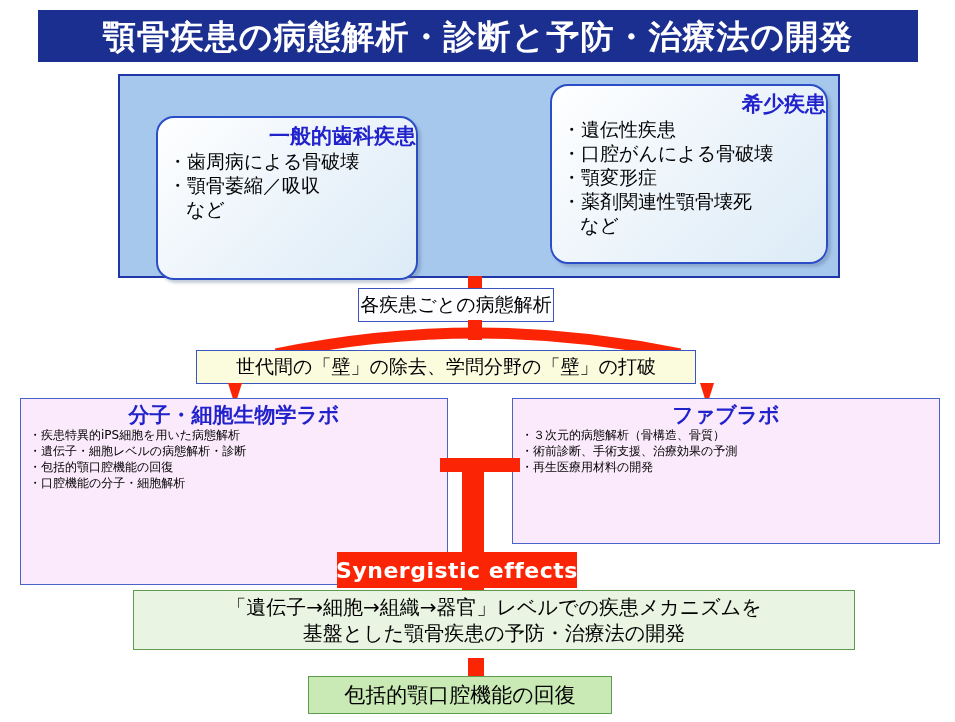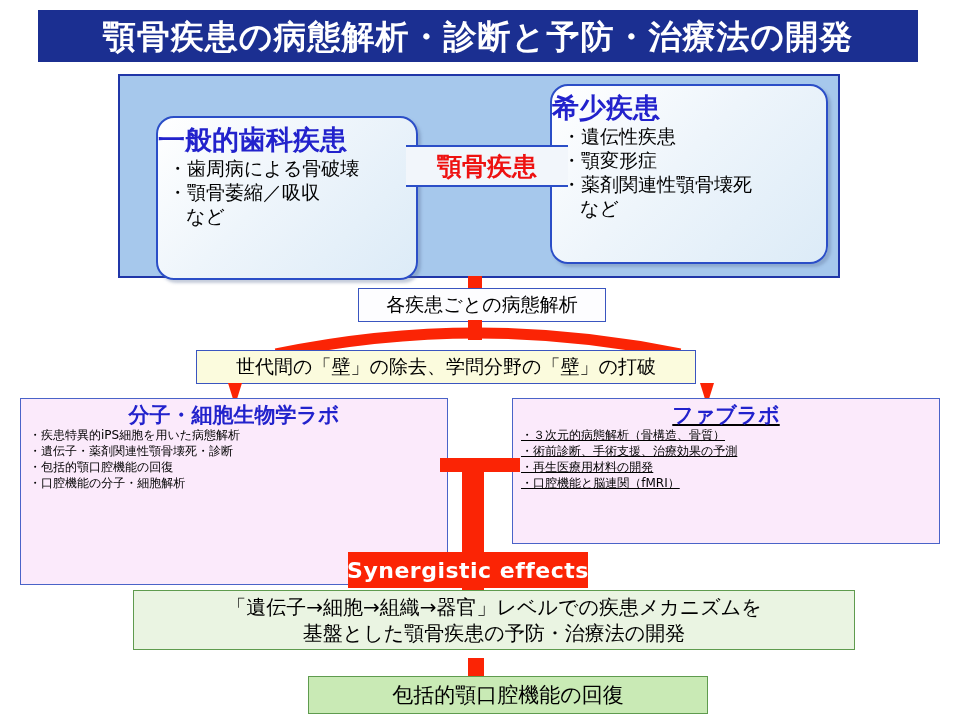--- a/index.html
+++ b/index.html
@@ -58,23 +58,23 @@
   
   .round-box {
     position: absolute;
     background: linear-gradient(135deg, #ffffff 0%, #eef5fb 45%, #dcebf7 100%);
     border: 2px solid #2b4ec7;
     border-radius: 18px;
     box-sizing: border-box;
     box-shadow: 3px 3px 3px rgba(90,110,150,0.35);
   }
   .rb-title {
-    text-align: left;
+    text-align: right;
     color: #2222cc;
-    font-size: 27px;
+    font-size: 21px;
     font-weight: bold;
     line-height: 1.15;
     margin: 6px 0 2px 0;
   }
   .rb-list {
     margin: 0;
     padding: 0 6px 0 10px;
     list-style: none;
   }
   .rb-list li {
@@ -119,21 +119,21 @@
     box-sizing: border-box;
     display: flex;
     align-items: center;
     justify-content: center;
     text-align: center;
   }
 
   #box-analysis {
     left: 358px;
     top: 288px;
-    width: 248px;
+    width: 196px;
     height: 34px;
     background: #fdfdff;
     border: 1px solid #3a55c0;
   }
   #box-analysis span {
     font-size: 19px;
     color: #000;
     white-space: nowrap;
   }
 
@@ -152,21 +152,21 @@
   }
 
   
   .pink-box {
     position: absolute;
     background: #fbeafb;
     border: 1px solid #4a63c8;
     box-sizing: border-box;
   }
   #box-lab-molecular { left: 20px; top: 398px; width: 428px; height: 187px; }
-  #box-lab-fab       { left: 512px; top: 398px; width: 428px; height: 146px; text-decoration: underline; }
+  #box-lab-fab       { left: 512px; top: 398px; width: 428px; height: 146px; }
 
   .pb-title {
     text-align: center;
     color: #2222cc;
     font-size: 21px;
     font-weight: bold;
     line-height: 1.1;
     margin: 5px 0 1px 0;
   }
   .pb-list {
@@ -177,21 +177,21 @@
   .pb-list li {
     color: #000000;
     font-size: 12px;
     line-height: 1.32;
     white-space: nowrap;
   }
 
   
   #box-synergy {
     position: absolute;
-    left: 348px;
+    left: 337px;
     top: 552px;
     width: 240px;
     height: 36px;
     background: #fb2405;
     display: flex;
     align-items: center;
     justify-content: center;
     z-index: 4;
   }
   #box-synergy span {
@@ -221,21 +221,21 @@
     margin-left: 15px;
   }
   #box-goal span {
     font-size: 20px;
     color: #000;
     line-height: 1.3;
   }
   #box-recovery {
     left: 308px;
     top: 676px;
-    width: 400px;
+    width: 304px;
     height: 38px;
     background: #c9eab5;
     border: 1px solid #5f9b4e;
   }
   #box-recovery span {
     font-size: 21px;
     color: #000;
     white-space: nowrap;
   }
 
@@ -281,29 +281,27 @@
         <li>・歯周病による骨破壊</li>
         <li>・顎骨萎縮／吸収</li>
         <li class="noindent">など</li>
       </ul>
     </div>
 
     <div class="round-box" id="box-rare">
       <div class="rb-title">希少疾患</div>
       <ul class="rb-list">
         <li>・遺伝性疾患</li>
+        <li>・口腔がんによる骨破壊</li>
         <li>・顎変形症</li>
         <li>・薬剤関連性顎骨壊死</li>
         <li class="noindent">など</li>
       </ul>
     </div>
 
-    <div class="center-label">
-      <span>顎骨疾患</span>
-    </div>
   </div>
 
   <div class="conn" id="conn-container-to-analysis"></div>
 
   <div class="plain-box" id="box-analysis">
     <span>各疾患ごとの病態解析</span>
   </div>
 
   <div class="conn" id="conn-analysis-to-arc"></div>
   <svg class="arc-svg" viewBox="0 0 420 40">
@@ -314,33 +312,32 @@
     <span>世代間の「壁」の除去、学問分野の「壁」の打破</span>
   </div>
 
   <div class="conn" id="conn-wall-left"></div>
   <div class="conn" id="conn-wall-right"></div>
 
   <div class="pink-box" id="box-lab-molecular">
     <div class="pb-title">分子・細胞生物学ラボ</div>
     <ul class="pb-list">
       <li>・疾患特異的iPS細胞を用いた病態解析</li>
-      <li>・遺伝子・薬剤関連性顎骨壊死・診断</li>
+      <li>・遺伝子・細胞レベルの病態解析・診断</li>
       <li>・包括的顎口腔機能の回復</li>
       <li>・口腔機能の分子・細胞解析</li>
     </ul>
   </div>
 
   <div class="pink-box" id="box-lab-fab">
     <div class="pb-title">ファブラボ</div>
     <ul class="pb-list">
       <li>・３次元的病態解析（骨構造、骨質）</li>
       <li>・術前診断、手術支援、治療効果の予測</li>
       <li>・再生医療用材料の開発</li>
-      <li>・口腔機能と脳連関（fMRI）</li>
     </ul>
   </div>
 
   <div class="conn" id="conn-labs-bar"></div>
   <div class="conn" id="conn-labs-stem"></div>
 
   <div id="box-synergy">
     <span>Synergistic effects</span>
   </div>
 

